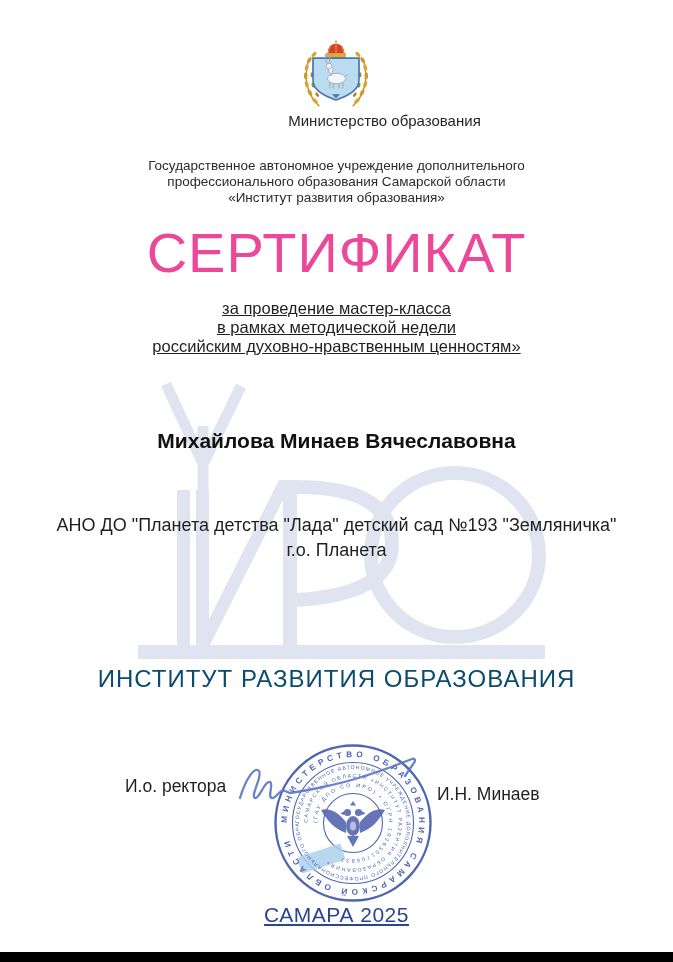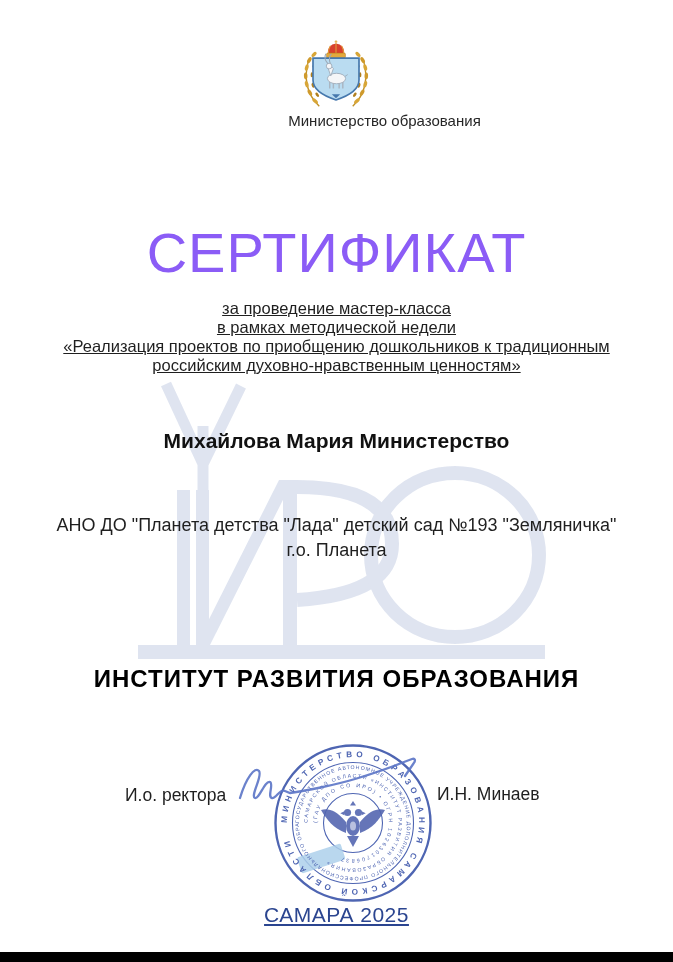--- a/index.html
+++ b/index.html
@@ -1,27 +1,27 @@
 <!DOCTYPE html>
 <html><head>
 <meta charset="utf-8">
 <style>
   html,body{margin:0;padding:0;background:#ffffff;}
   .page{position:relative;width:673px;height:962px;background:#ffffff;overflow:hidden;
         font-family:"Liberation Sans", sans-serif;color:#1c1c1c;}
   .abs{position:absolute;left:0;width:673px;text-align:center;}
   .ministry{top:112px;font-size:15px;line-height:17px;color:#262626;margin-left:48px;}
   .gov{top:158px;font-size:13.5px;line-height:16px;color:#2b2b2b;}
-  .cert-title{top:220px;font-size:56px;letter-spacing:1px;color:#8b5cf6;font-weight:400;}
+  .cert-title{top:220px;font-size:56px;letter-spacing:1px;color:#ec4899;font-weight:400;}
   .purpose{top:299px;font-size:16.5px;line-height:19px;color:#1f1f1f;text-decoration:underline;}
   .names{top:427px;font-size:21px;line-height:27px;font-weight:bold;color:#111;}
   .org{top:513px;font-size:18px;line-height:25px;color:#1f1f1f;}
-  .wm-caption{top:665px;font-size:24px;font-weight:bold;color:#000000;letter-spacing:1px;}
+  .wm-caption{top:665px;font-size:24px;font-weight:normal;color:#0c4a6e;letter-spacing:1px;}
   .sig-row{top:776px;font-size:17.5px;color:#1f1f1f;}
-  .sig-left{position:absolute;left:125px;top:9px;text-align:center;}
+  .sig-left{position:absolute;left:125px;top:0;text-align:center;}
   .sig-right{position:absolute;left:437px;top:8px;}
   .city{top:903px;font-size:21px;color:#2b4590;letter-spacing:.5px;text-decoration:underline;}
   .black-bar{position:absolute;left:0;bottom:0;width:673px;height:10px;background:#000;}
   .emblem-svg{position:absolute;left:290px;top:40px;}
   .wm-svg{position:absolute;left:120px;top:368px;opacity:.62;}
   .stamp-svg{position:absolute;left:270px;top:740px;opacity:.92;}
   .signature-svg{position:absolute;left:230px;top:750px;}
   .stamp-text{fill:#3f58ac;font-family:"Liberation Sans",sans-serif;}
   .r1{font-size:8.2px;font-weight:bold;letter-spacing:4px;}
   .r2{font-size:5.2px;letter-spacing:1px;}
@@ -85,45 +85,49 @@
       <path d="M36.2,22.3 Q32,17.5 34.2,12.8" fill="none" stroke-width="1"></path>
       <path d="M38.6,22.3 Q36.4,16.5 39.6,13" fill="none" stroke-width="1"></path>
       <path d="M52.6,34.5 l2.6,-1.8" fill="none"></path>
     </g>
   </svg>
 
   <div class="abs ministry">
     <div>Министерство образования</div>
   </div>
 
+  <div class="abs gov">
+    <div>Государственное автономное учреждение дополнительного</div>
+    <div>профессионального образования Самарской области</div>
+    <div>«Институт развития образования»</div>
+  </div>
 
   <div class="abs cert-title">СЕРТИФИКАТ</div>
 
   <div class="abs purpose">
     <div>за проведение мастер-класса</div>
     <div>в рамках методической недели</div>
-    <div>«Реализация проектов по приобщению дошкольников к традиционным</div>
     <div>российским духовно-нравственным ценностям»</div>
   </div>
 
   <svg class="wm-svg" width="440" height="296" viewBox="0 0 440 296" fill="#ccd4e7" stroke="#ccd4e7">
     <g stroke="none">
       <rect x="57" y="122" width="13" height="155"></rect>
       <rect x="76" y="122" width="13" height="155"></rect>
       <polygon points="76,277 90,277 173,112 159,112"></polygon>
       <rect x="163" y="112" width="14" height="165"></rect>
       <rect x="18" y="277" width="407" height="14"></rect>
     </g>
     <path d="M83,126 V92 M83,96 L46,16 M83,96 L121,18 M83,92 L83,58" fill="none" stroke-width="11"></path>
     <path d="M177,119 Q272,119 272,176 Q272,226 177,232" fill="none" stroke-width="14"></path>
     <ellipse cx="335" cy="187" rx="84" ry="82" fill="none" stroke-width="14"></ellipse>
   </svg>
 
   <div class="abs names">
-    <div>Михайлова Мария Министерство</div>
+    <div>Михайлова Минаев Вячеславовна</div>
   </div>
 
   <div class="abs org">
     <div>АНО ДО "Планета детства "Лада" детский сад №193 "Земляничка"</div>
     <div>г.о. Планета</div>
   </div>
 
   <div class="abs wm-caption">ИНСТИТУТ РАЗВИТИЯ ОБРАЗОВАНИЯ</div>
 
   <div class="abs sig-row">

